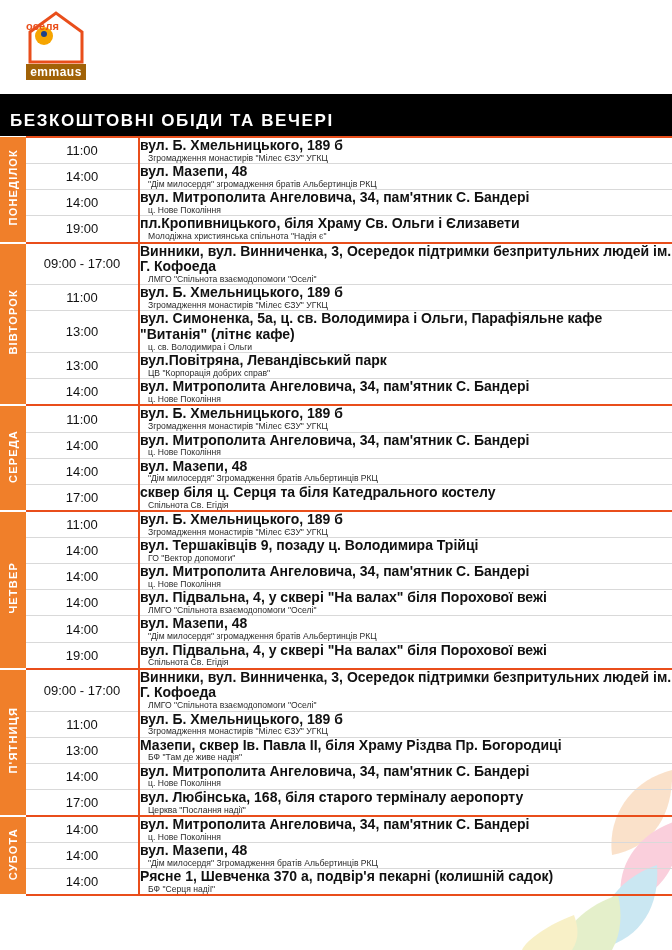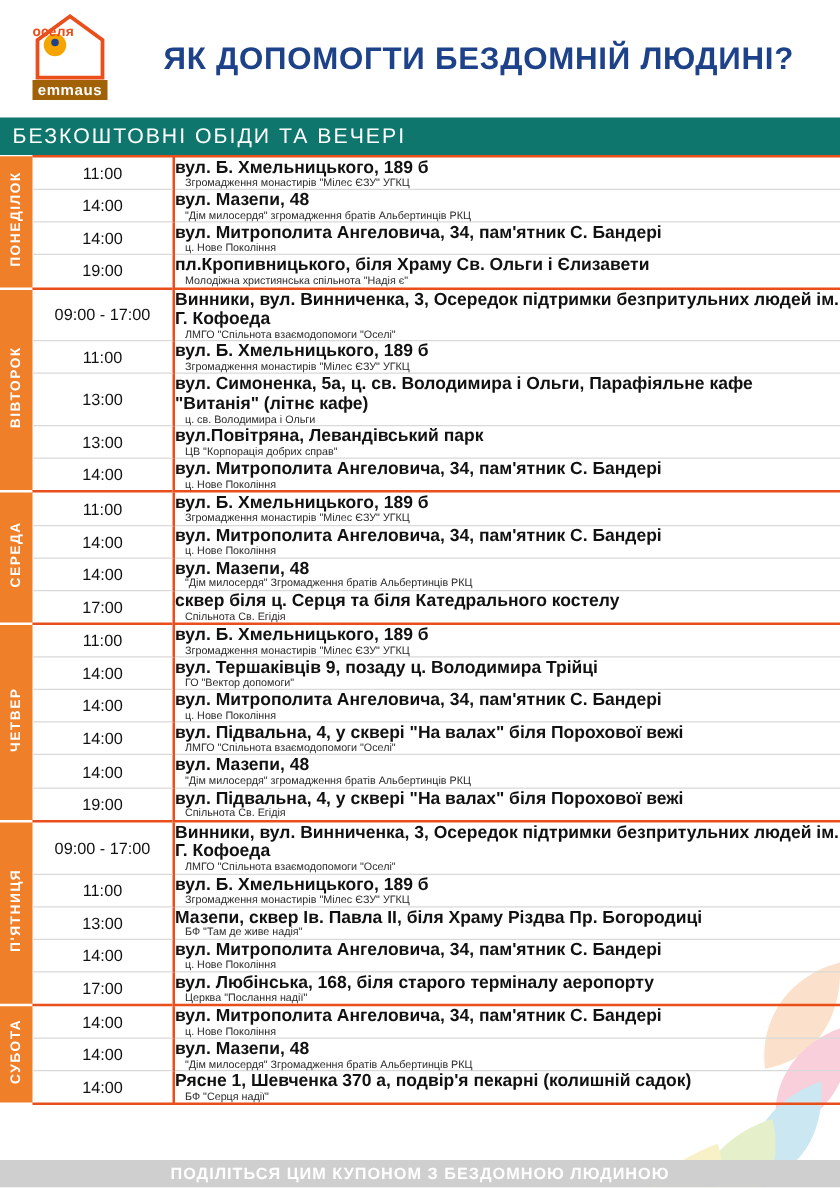--- a/index.html
+++ b/index.html
@@ -84,26 +84,26 @@
     font-weight: bold;
     color: #1d4289;
     line-height: 1.15;
     letter-spacing: .6px;
   }
 
   
   .banner {
     position: relative;
     z-index: 2;
-    background: #0f766e;
+    background: #000000;
     color: #ffffff;
     font-size: 17px;
-    font-weight: normal;
+    font-weight: bold;
     letter-spacing: 1.6px;
-    padding: 4px 0 4px 10px;
+    padding: 16px 0 4px 10px;
     height: 22px;
     line-height: 22px;
   }
 
   
   .sched {
     position: relative;
     z-index: 2;
     width: 672px;
     border-collapse: collapse;
@@ -198,21 +198,20 @@
   <div class="header">
     <div class="logo">
       <svg class="logo-house" viewBox="0 0 60 56">
         <path d="M4,22 L30,3 L56,22 L56,52 L4,52 Z" fill="none" stroke="#e94e1b" stroke-width="3"></path>
         <circle cx="18" cy="26" r="9" fill="#f6a500"></circle>
         <circle cx="18" cy="24" r="3" fill="#1d4289"></circle>
       </svg>
       <div class="logo-word">оселя</div>
       <div class="logo-emmaus">emmaus</div>
     </div>
-    <div class="header-title">ЯК ДОПОМОГТИ БЕЗДОМНІЙ ЛЮДИНІ?</div>
   </div>
 
   <div class="banner">БЕЗКОШТОВНІ ОБІДИ ТА ВЕЧЕРІ</div>
 
   <table class="sched">
     <tbody id="sched-body">
         <tr class="daystart">
           <td class="daycell" rowspan="4"><span class="vtext">ПОНЕДІЛОК</span></td>
           <td class="timecell">11:00</td>
           <td class="placecell">
@@ -403,14 +402,13 @@
         <tr class="lastrow">
           <td class="timecell">14:00</td>
           <td class="placecell">
             <div class="place">Рясне 1, Шевченка 370 а, подвір'я пекарні (колишній садок)</div>
             <div class="org">БФ "Серця надії"</div>
           </td>
         </tr>
       </tbody>
   </table>
 
-  <div class="footer">ПОДІЛІТЬСЯ ЦИМ КУПОНОМ З БЕЗДОМНОЮ ЛЮДИНОЮ</div>
 </div>
 
 </body></html>

